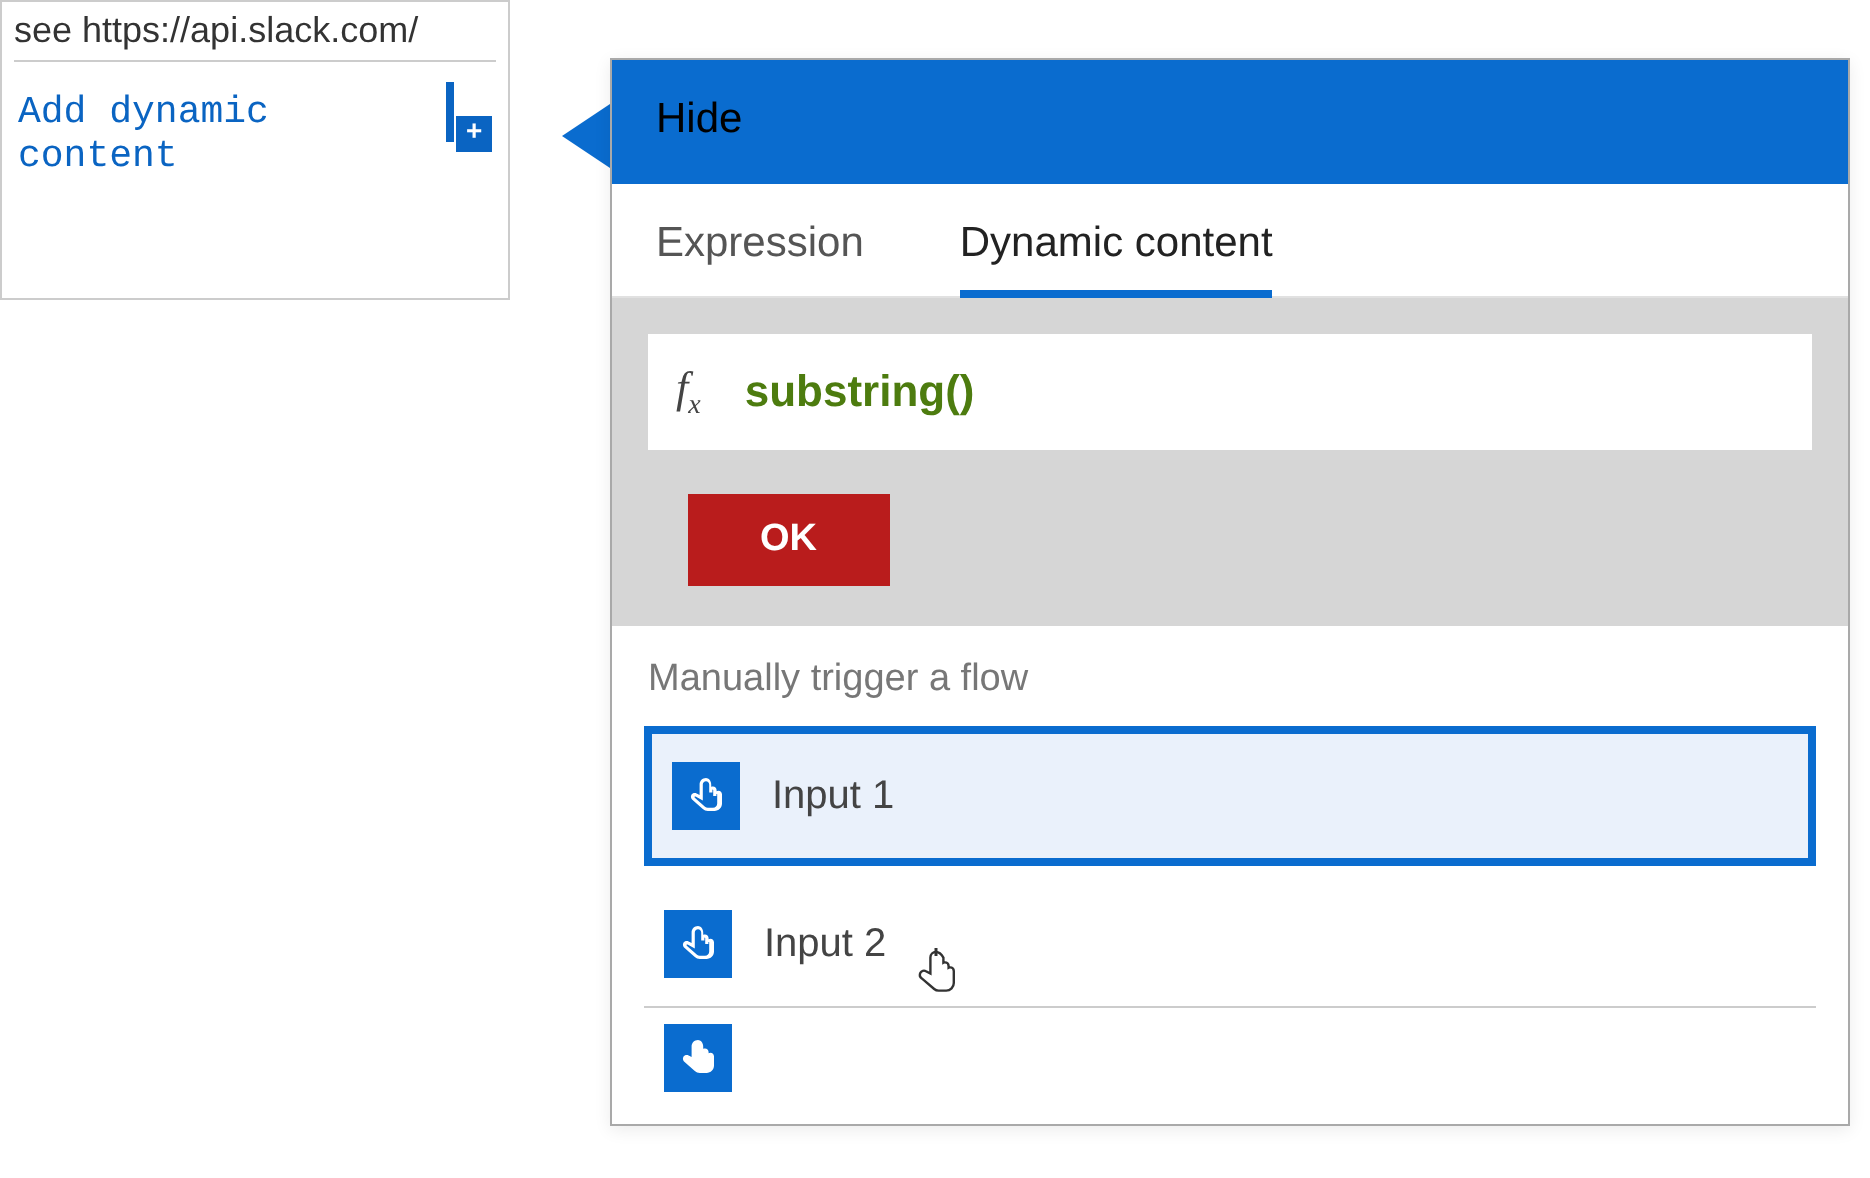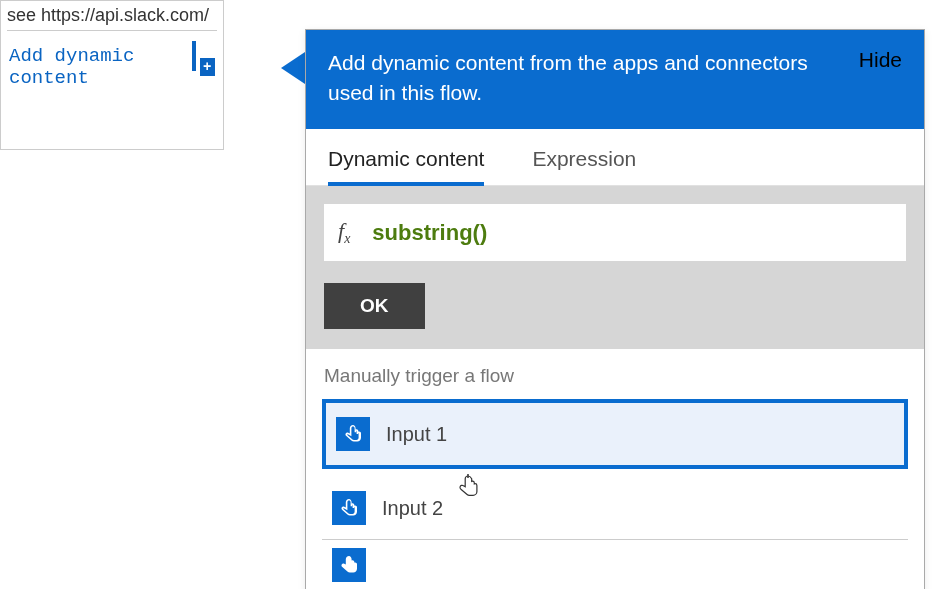--- a/index.html
+++ b/index.html
@@ -7,21 +7,21 @@
       font-family: "Segoe UI", -apple-system, sans-serif;
       background: #fff;
       width: 935px;
       height: 589px;
       position: relative;
       overflow: hidden;
     }
     .left-panel {
       position: absolute;
       top: 0; left: 0;
-      width: 224px;
+      width: 255px;
       height: 150px;
       border: 1px solid #ccc;
       background: #fff;
     }
     .url-text {
       padding: 4px 0 4px 0;
       font-size: 18px;
       color: #333;
       border-bottom: 1px solid #ccc;
       margin: 0 6px;
@@ -136,27 +136,28 @@
     .fx {
       font-style: italic;
       font-family: Georgia, serif;
       color: #444;
       font-size: 22px;
     }
     .fx sub { font-size: 14px; vertical-align: sub; }
     .expr-text { color: #4d7c0f; font-weight: 700; }
     .ok-btn {
       margin-top: 22px;
-      background: #404040;
+      background: #b91c1c;
       color: #fff;
       border: none;
       padding: 12px 36px;
       font-size: 19px;
       font-weight: 600;
       cursor: pointer;
+      margin-left: 20px;
     }
     .section-label {
       padding: 16px 18px 12px 18px;
       font-size: 19px;
       color: #777;
     }
     .input-items {
       padding: 0 16px 16px 16px;
     }
     .input-item {
@@ -207,27 +208,26 @@
     <span class="add-dynamic-link">Add dynamic content</span>
     <span class="plus-badge">+</span>
     <span class="right-border-bar"></span>
   </div>
 </div>
 
 <div class="popup-arrow"></div>
 
 <div class="popup">
   <div class="popup-header">
-    <div class="popup-header-text">Add dynamic content from the apps and connectors used in this flow.</div>
     <div class="hide-btn">Hide</div>
   </div>
 
   <div class="tabs">
+    <div class="tab">Expression</div>
     <div class="tab active">Dynamic content</div>
-    <div class="tab">Expression</div>
   </div>
 
   <div class="gray-area">
     <div class="expr-box">
       <span class="fx"><i>f<sub>x</sub></i></span>
       <span class="expr-text">substring()</span>
     </div>
     <button class="ok-btn">OK</button>
   </div>
 

